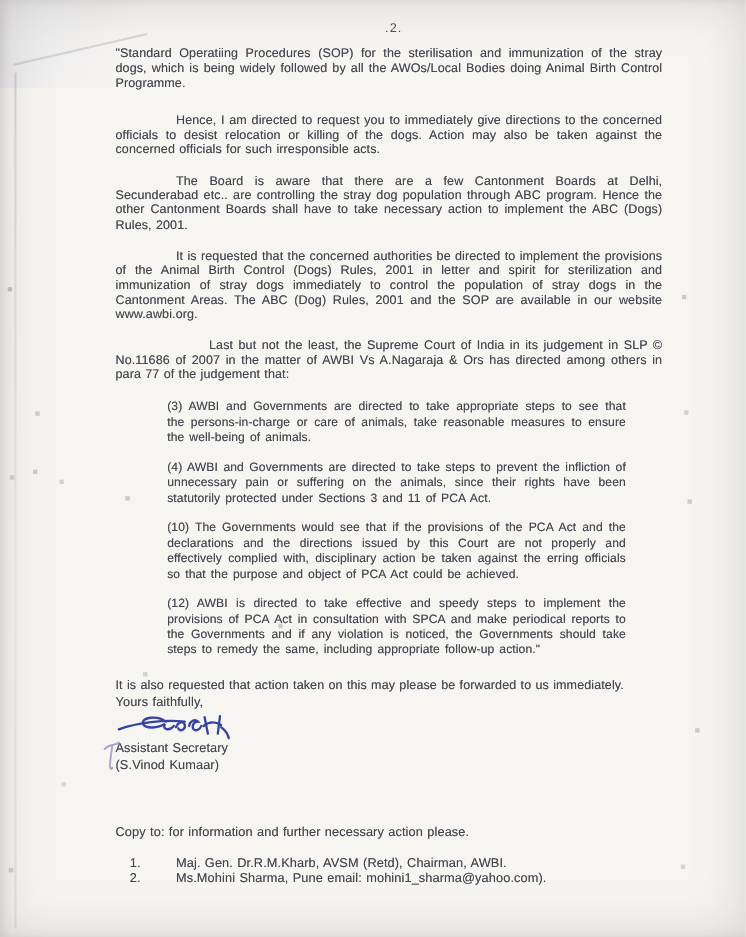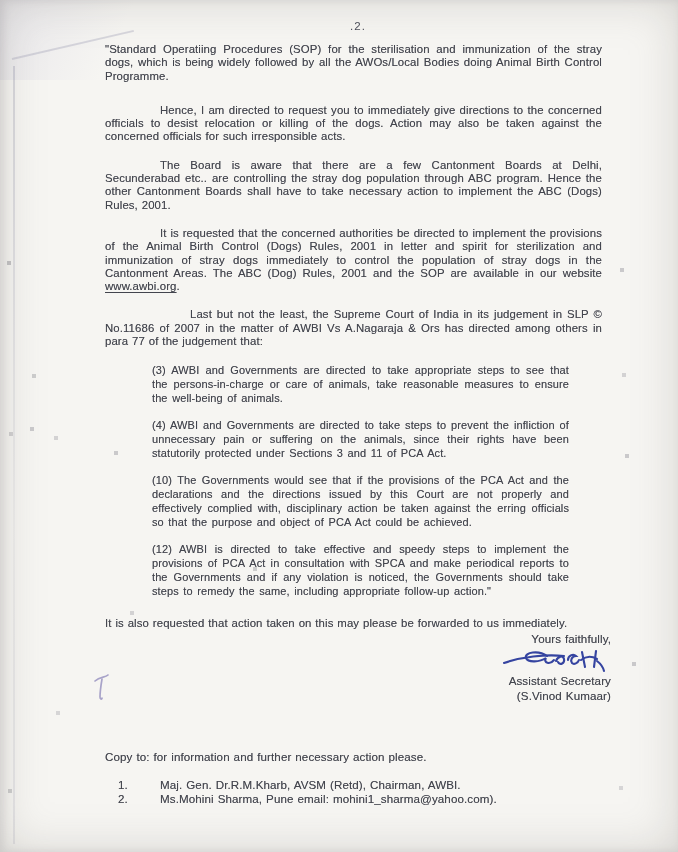--- a/index.html
+++ b/index.html
@@ -57,33 +57,33 @@
   .content {
     position:absolute; left:105px; top:43px; width:497px;
     font-size:11.4px; line-height:13.3px; text-align:justify;
     word-spacing:0.6px; letter-spacing:0.1px;
     text-shadow:0 0 0.5px rgba(67,69,78,0.55);
   }
   .content p { margin:0 0 15px 0; }
   p.first { margin-bottom:21px; }
   p.indent { text-indent:55px; }
   p.indent-lg { text-indent:85px; }
-  .link { text-decoration:underline; text-underline-offset:2px; }
+  .link { text-underline-offset:2px; }
 
   .quote {
     font-size:11px; line-height:14px;
     margin:0 33px 13px 47px; word-spacing:1.4px;
   }
   .quote.qfirst { margin-top:2px; }
   .quote.qlast { margin-bottom:19px; }
 
   p.request-line { margin-bottom:0; }
 
   .closing {
-    text-align:right; margin:0 -9px 0 0; line-height:15px; font-size:11.6px;
+    text-align:left; margin:0 -9px 0 0; line-height:15px; font-size:11.6px;
   }
   .sig-wrap { height:26px; margin:1px 4px 0 0; }
   .sig-wrap svg { display:inline-block; }
 
   .copy-block { margin-top:47px; font-size:11.6px; }
   .copy-heading { margin:0 0 14px 0; text-align:left; }
   .copy-item { display:flex; margin-bottom:1px; text-align:left; }
   .copy-item .num { width:55px; box-sizing:border-box; padding-left:13px; flex:none; }
   .copy-item .itext { flex:1; }
 

